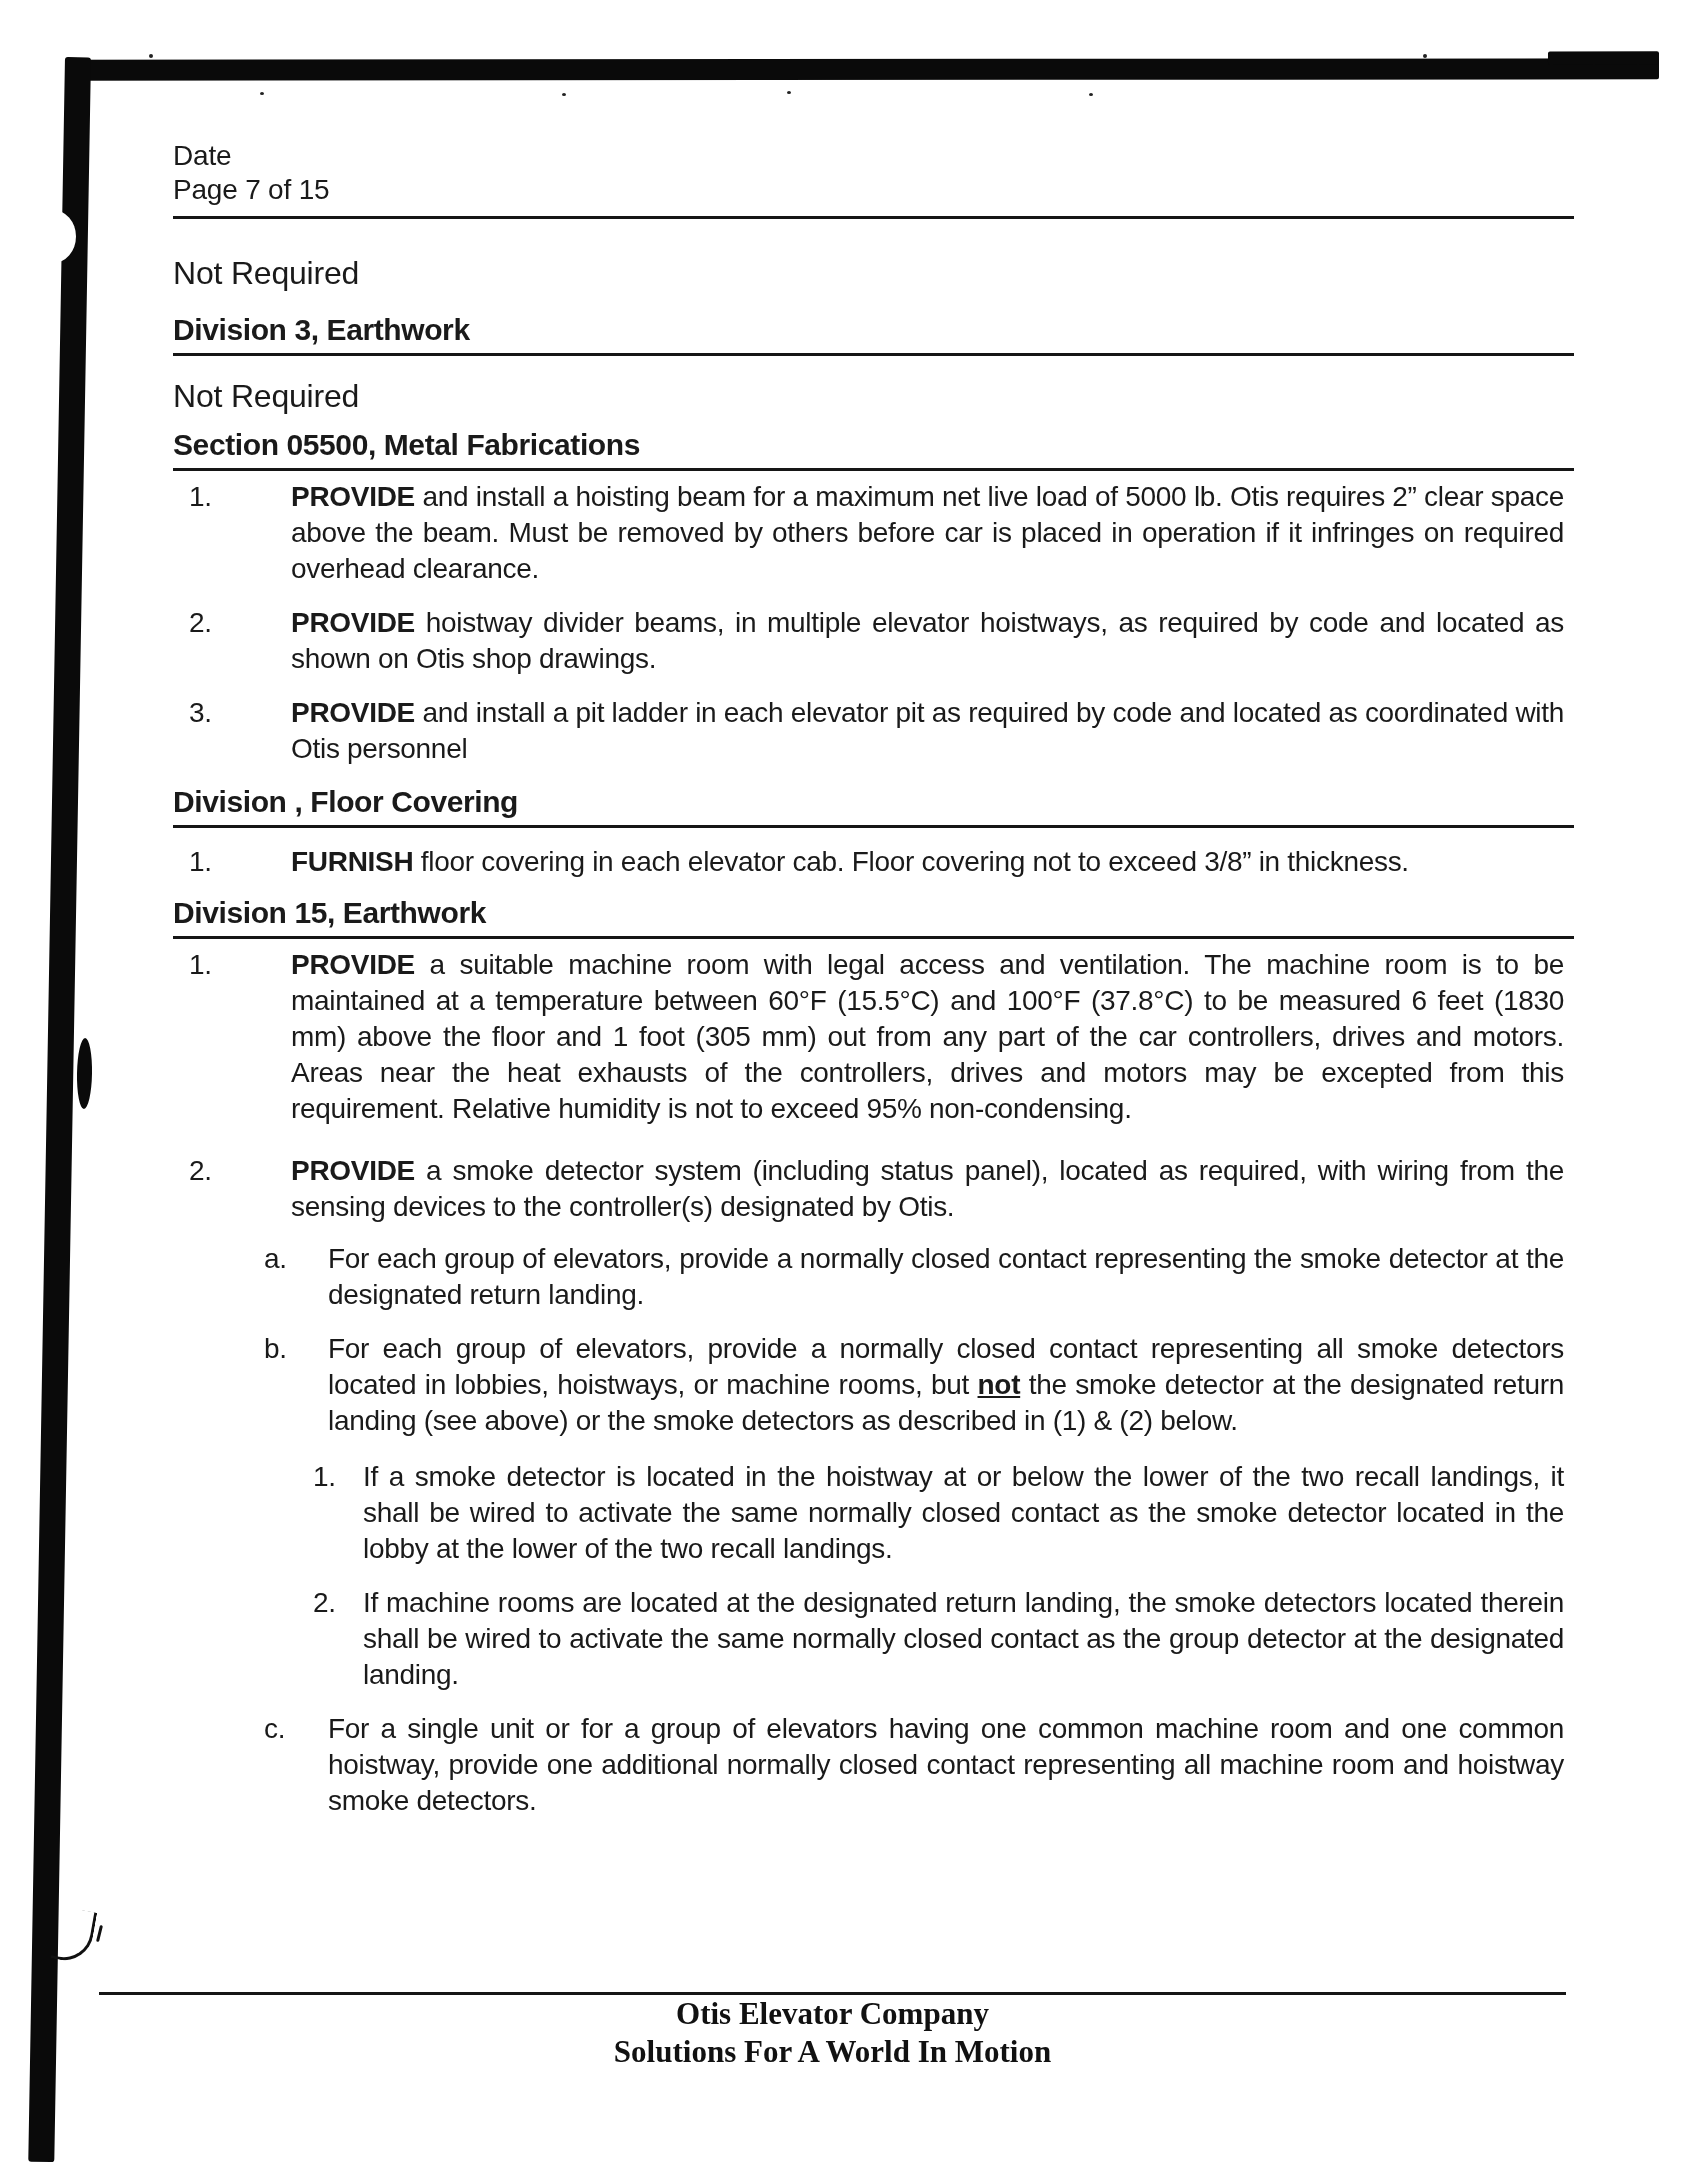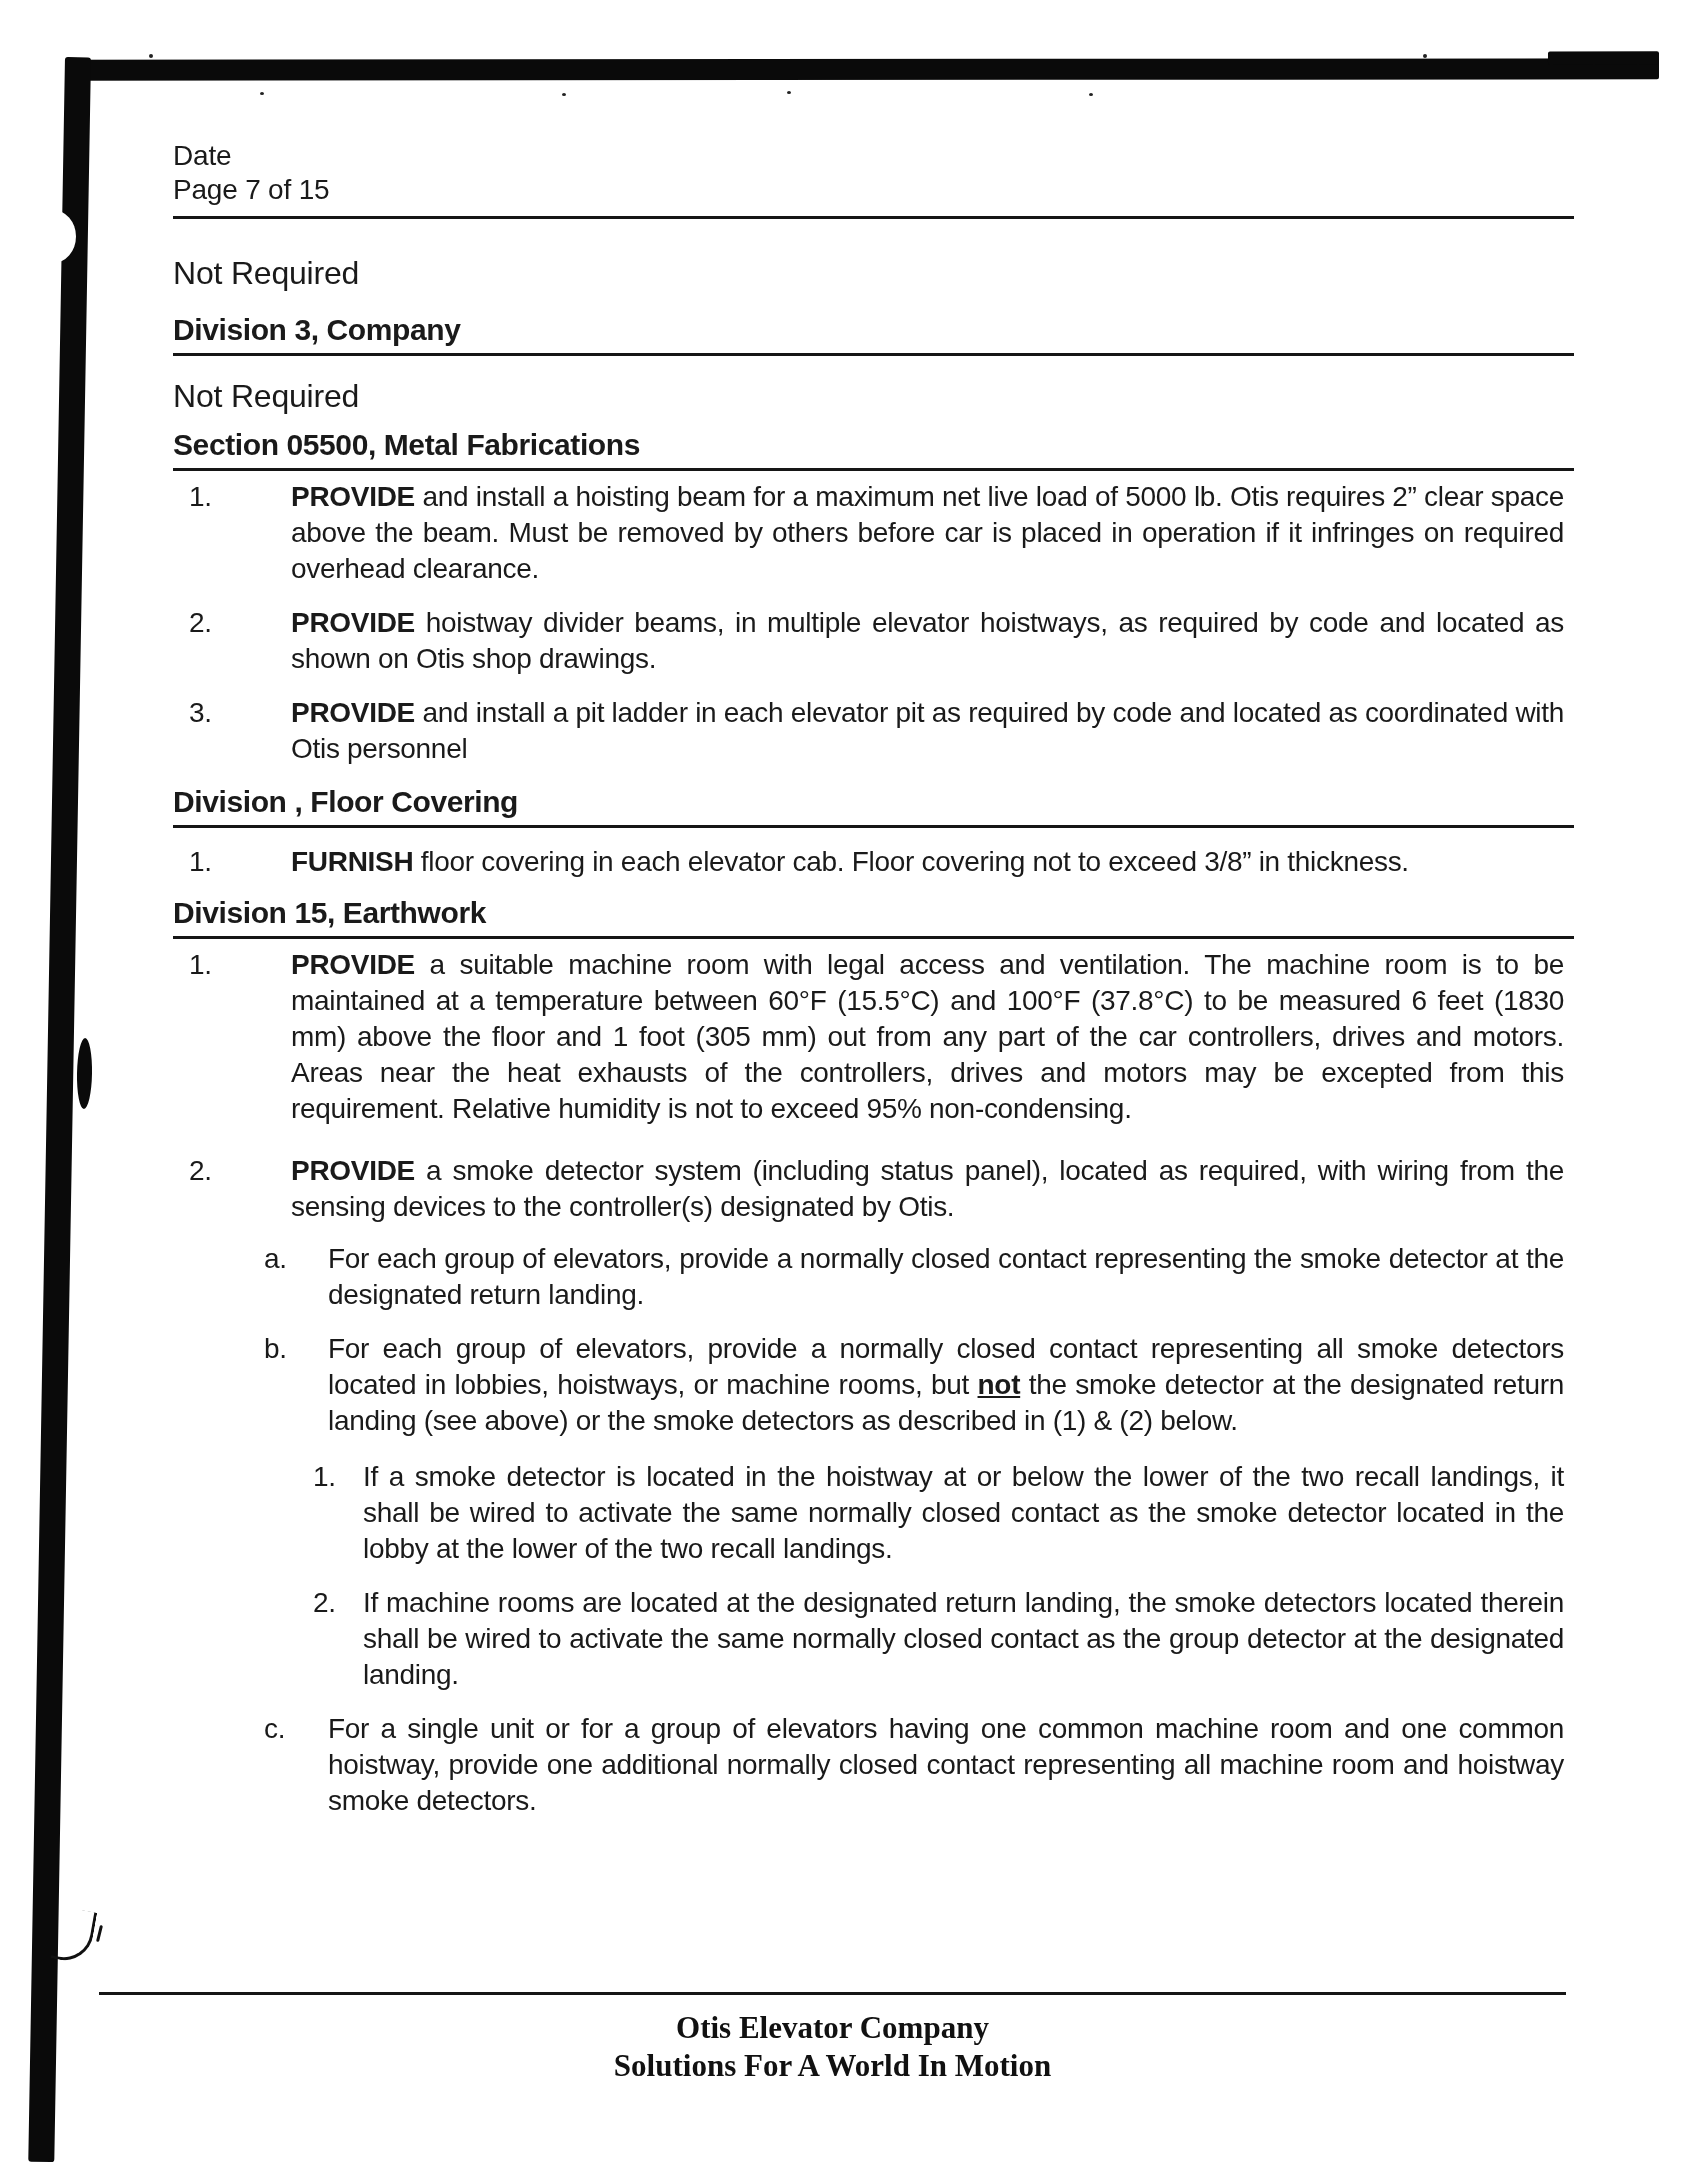--- a/index.html
+++ b/index.html
@@ -38,21 +38,21 @@
   .body-text { margin-left:125px; font-size:32px; line-height:36px; letter-spacing:-0.2px; }
   .item { display:flex; font-size:28px; line-height:36px; letter-spacing:-0.3px; }
   .item .num { flex:none; }
   .item .txt { flex:1; text-align:justify; }
   .lvl1 { margin-left:141px; margin-right:119px; } .lvl1 .num { width:102px; }
   .lvl2 { margin-left:216px; margin-right:119px; } .lvl2 .num { width:64px; }
   .lvl3 { margin-left:265px; margin-right:119px; } .lvl3 .num { width:50px; }
   b.u { text-decoration:underline; }
 
   .footer { position:absolute; left:99px; right:117px; top:1992px;
-            border-top:3px solid #161616; padding-top:14px; text-align:center;
+            border-top:3px solid #161616; text-align:center;
             font-family:"Liberation Serif","DejaVu Serif",serif; font-weight:bold; color:#111111; }
   .footer div { font-size:31px; line-height:38px; }
 </style>
 </head>
 <body>
 
 <div class="page">
 
   <div class="top-bar"></div>
   <div class="left-strip"></div>
@@ -70,21 +70,21 @@
   <div class="content">
 
     <div class="doc-header">
       <div>Date</div>
       <div>Page 7 of 15</div>
     </div>
 
 
     <p class="body-text" style="margin-top:36px;">Not Required</p>
 
-    <h2 class="heading underlined" style="margin-top:22px;">Division 3, Company</h2>
+    <h2 class="heading underlined" style="margin-top:22px;">Division 3, Earthwork</h2>
 
     <p class="body-text" style="margin-top:22px;">Not Required</p>
 
     <h2 class="heading underlined" style="margin-top:14px;">Section 05500, Metal Fabrications</h2>
 
     <div class="item lvl1" style="margin-top:8px;">
       <span class="num">1.</span>
       <p class="txt"><b>PROVIDE</b><span> and install a hoisting beam for a maximum net live load of 5000 lb.  Otis requires 2” clear space above the beam. Must be removed by others before car is placed in operation if it infringes on required overhead clearance.</span></p>
     </div>
 

